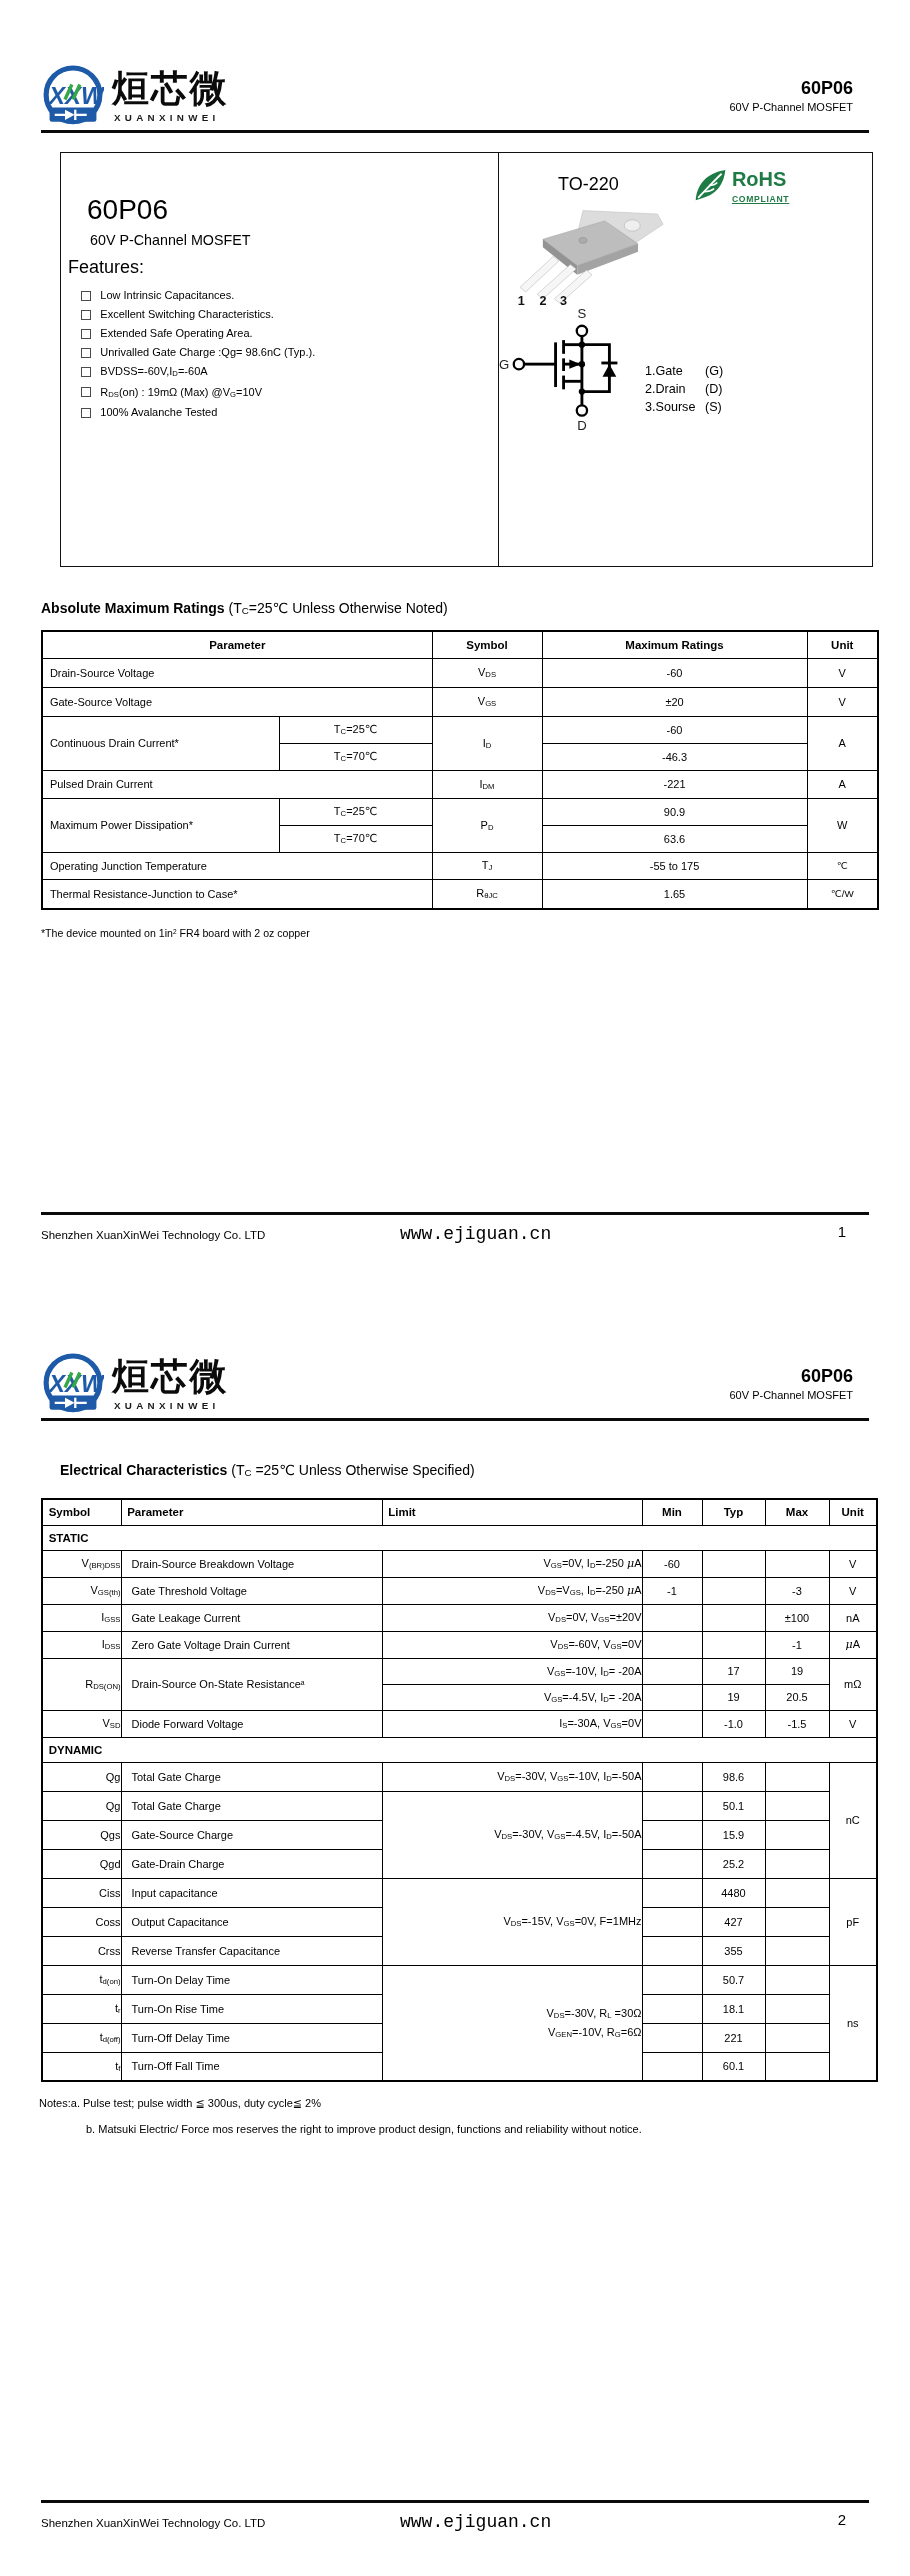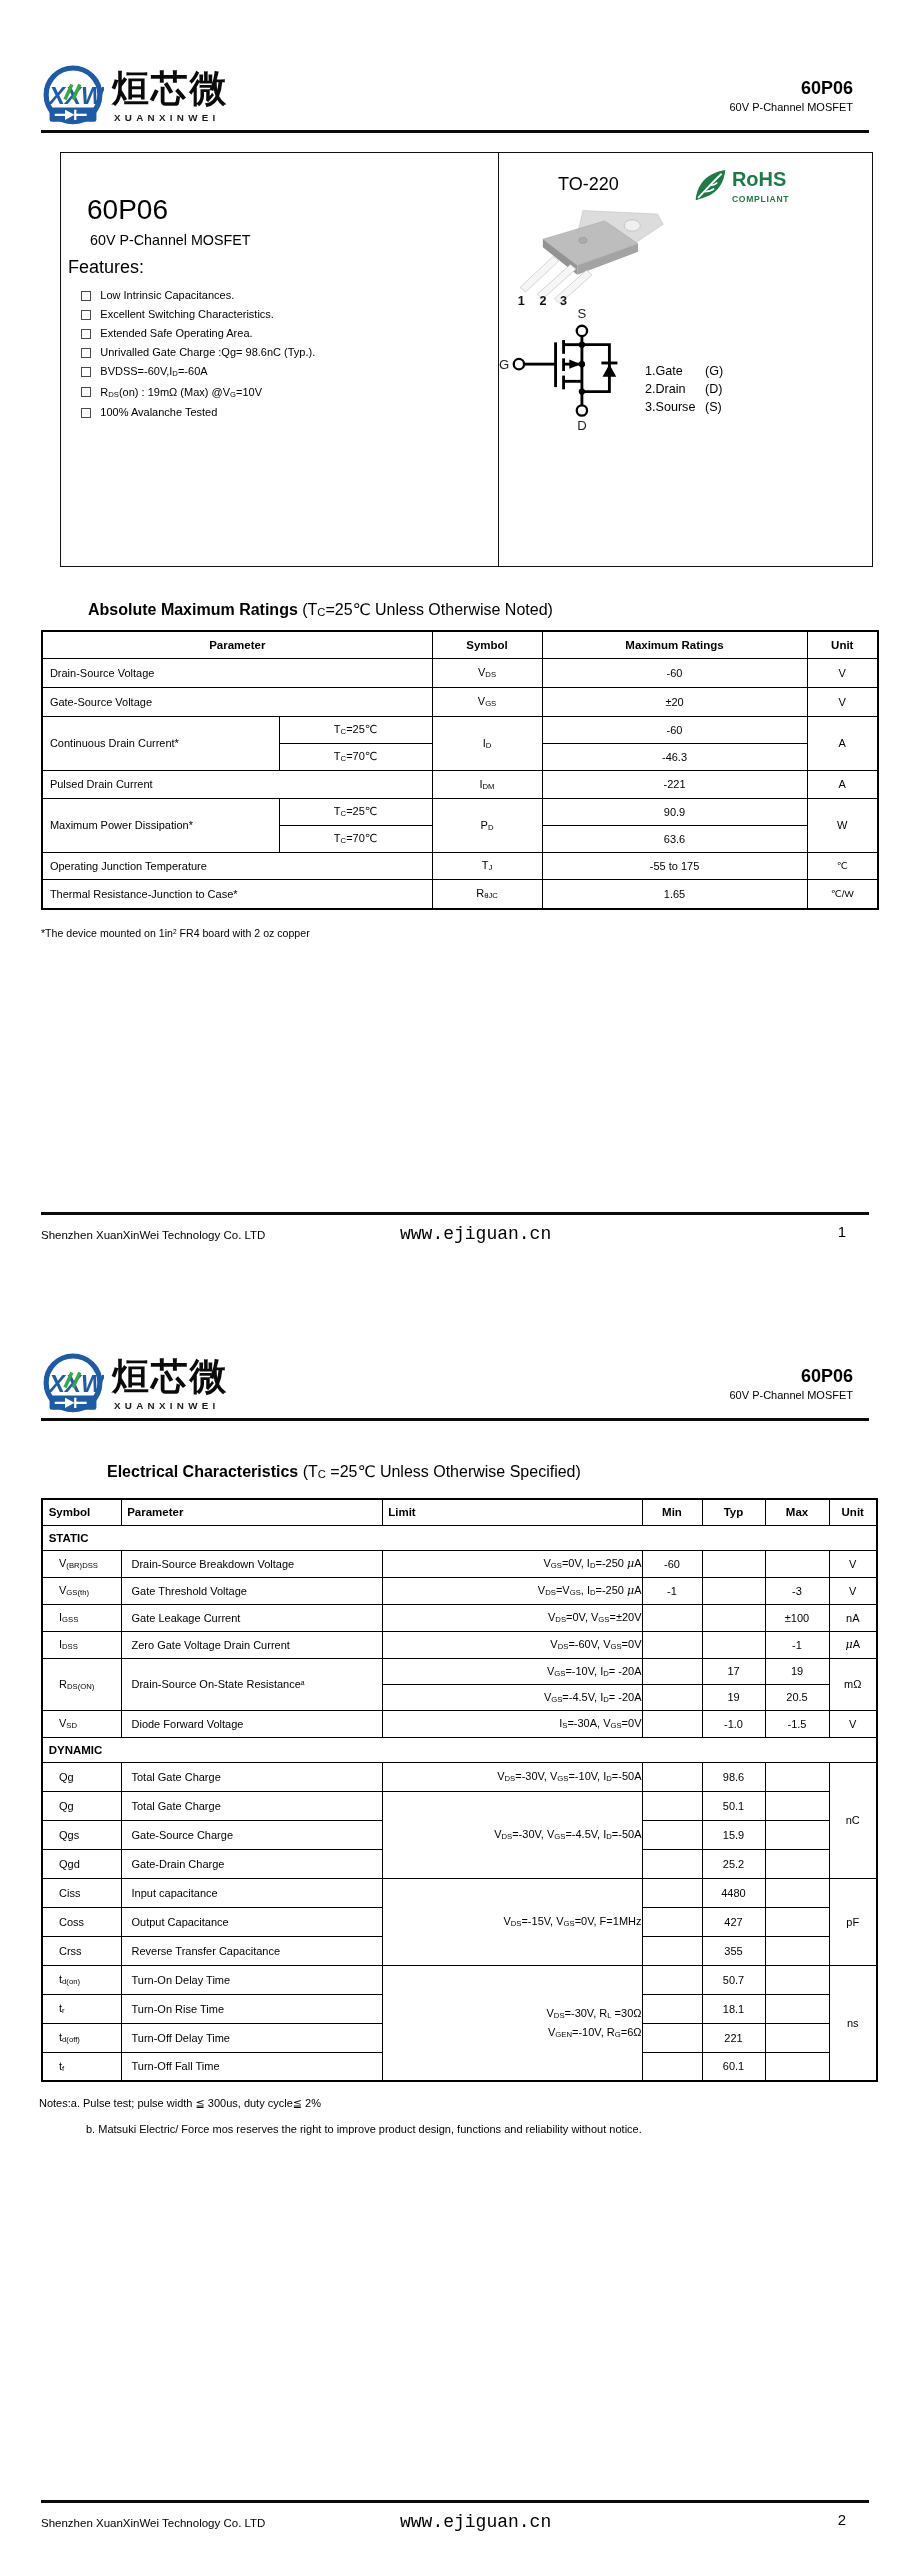--- a/index.html
+++ b/index.html
@@ -21,42 +21,42 @@
   .pbox-div{position:absolute;left:437px;top:0;bottom:0;width:1.1px;background:#111;}
   .p-part{font-size:28px;}
   .p-sub{font-size:14.3px;}
   .p-feat{font-size:18px;}
   .feat-item{display:flex;align-items:flex-start;margin-bottom:7.5px;font-size:11px;line-height:11.5px;}
   .chk{width:8px;height:8px;border:1.1px solid #4a4a4a;margin-right:9.8px;margin-top:0.6px;flex:0 0 auto;}
   .to220{font-size:18px;}
   .rohs{display:flex;align-items:flex-end;}
   .rohs-txt{margin-left:2.9px;}
   .rohs-t{font-size:20px;font-weight:700;color:#1e7b45;line-height:0.9;}
-  .rohs-c{font-size:8.6px;font-weight:700;color:#1e7b45;letter-spacing:0.7px;margin-top:6px;}
+  .rohs-c{font-size:8.6px;font-weight:700;color:#1e7b45;letter-spacing:0.7px;margin-top:6px;text-decoration:underline;}
   .pins{font-size:12.6px;}
   .pin-row{margin-bottom:4px;}
   .pin-label{display:inline-block;width:60px;}
 
   
-  .sec-title{font-size:16px;margin-left:47px;}
+  .sec-title{font-size:14px;}
   .sec-title b{font-weight:700;}
 
   
   table{border-collapse:collapse;table-layout:fixed;}
   .dtable{border:2.3px solid #000;}
   .dtable th,.dtable td{border:1.7px solid #000;padding:0;font-size:11px;vertical-align:middle;
                         overflow:hidden;white-space:nowrap;}
   .dtable th{font-size:11.5px;font-weight:700;}
   .amr th{text-align:center;}
   .amr td{text-align:center;}
   .amr td.param{text-align:left;padding-left:6.9px;}
   .ec th{text-align:left;padding-left:5.7px;}
   .ec th.c{text-align:center;padding-left:0;}
   .ec td{text-align:center;}
-  .ec td.sym{text-align:left;padding-left:16px;}
+  .ec td.sym{text-align:right;padding-left:16px;}
   .ec td.param{text-align:left;padding-left:10px;}
   .ec td.indent{}
   .ec td.limit{text-align:right;padding-left:9.2px;}
   .ec td.sect{text-align:left;padding-left:5.7px;font-weight:700;font-size:11.5px;}
 
   .note{font-size:11px;}
   .fnote{font-size:10.6px;}
 
   
   .ftr-co{font-size:11.5px;}

